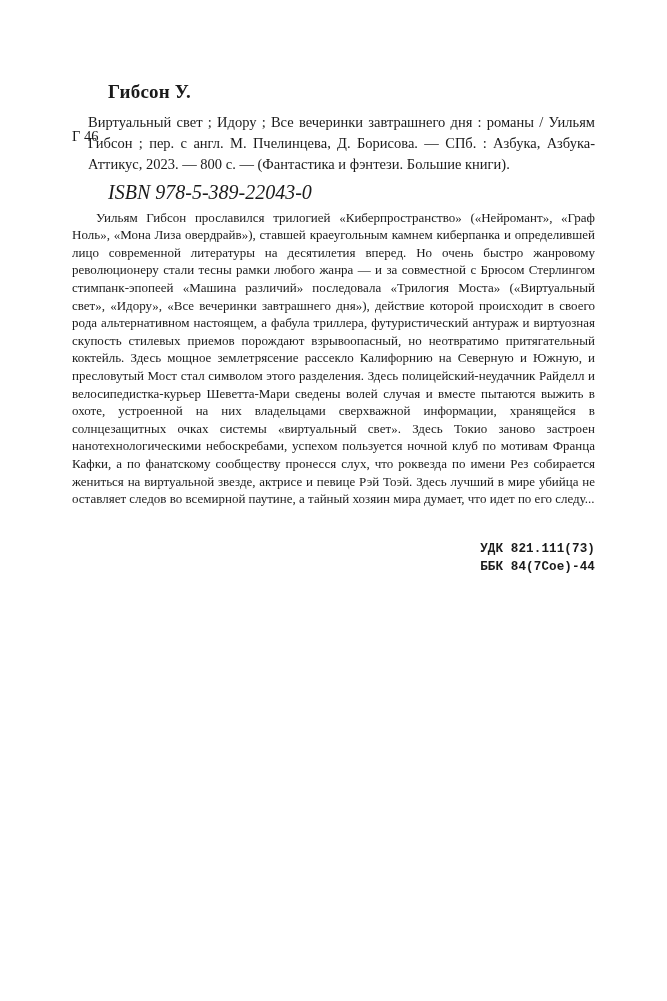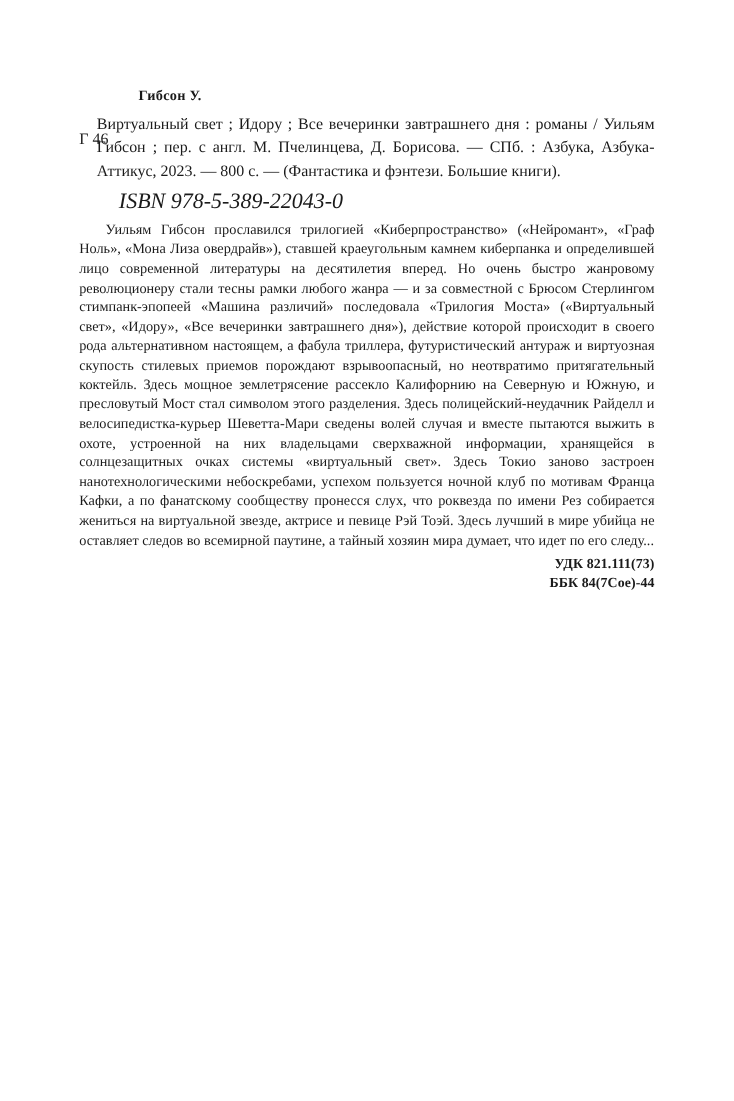--- a/index.html
+++ b/index.html
@@ -16,22 +16,22 @@
   }
   .page {
     position: relative;
     width: 667px;
     height: 1001px;
     box-sizing: border-box;
     padding: 78px 72px 0 72px;
   }
   .author {
     font-weight: bold;
-    font-size: 13px;
-    margin-left: 54px;
+    font-size: 19px;
+    margin-left: 36px;
     line-height: 1.45;
     letter-spacing: 0.2px;
     font-family: Liberation Serif, serif;
   }
   .entry {
     position: relative;
     margin-top: 6px;
   }
   .shelfmark {
     position: absolute;
@@ -60,26 +60,27 @@
     line-height: 1.355;
     text-align: justify;
     text-justify: inter-word;
     hyphens: manual;
   }
   .annotation .indent {
     display: inline-block;
     width: 24px;
   }
   .codes {
-    margin-top: 4px;
+    margin-top: 32px;
     text-align: right;
     font-weight: bold;
     font-size: 12.6px;
     line-height: 1.45;
     letter-spacing: 0.1px;
+    font-family: Liberation Mono, monospace;
   }
   .codes div {
     white-space: nowrap;
   }
 </style>
 </head>
 <body>
 
 <div class="page">
 

